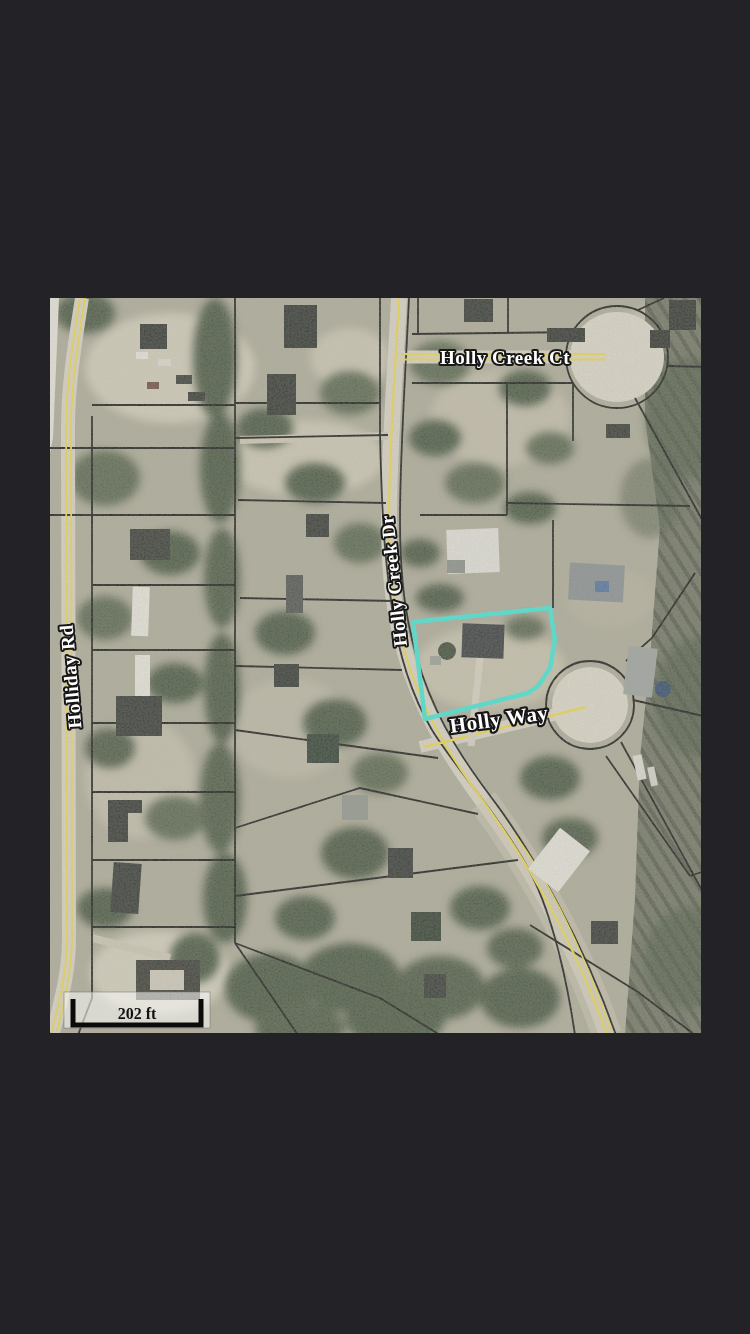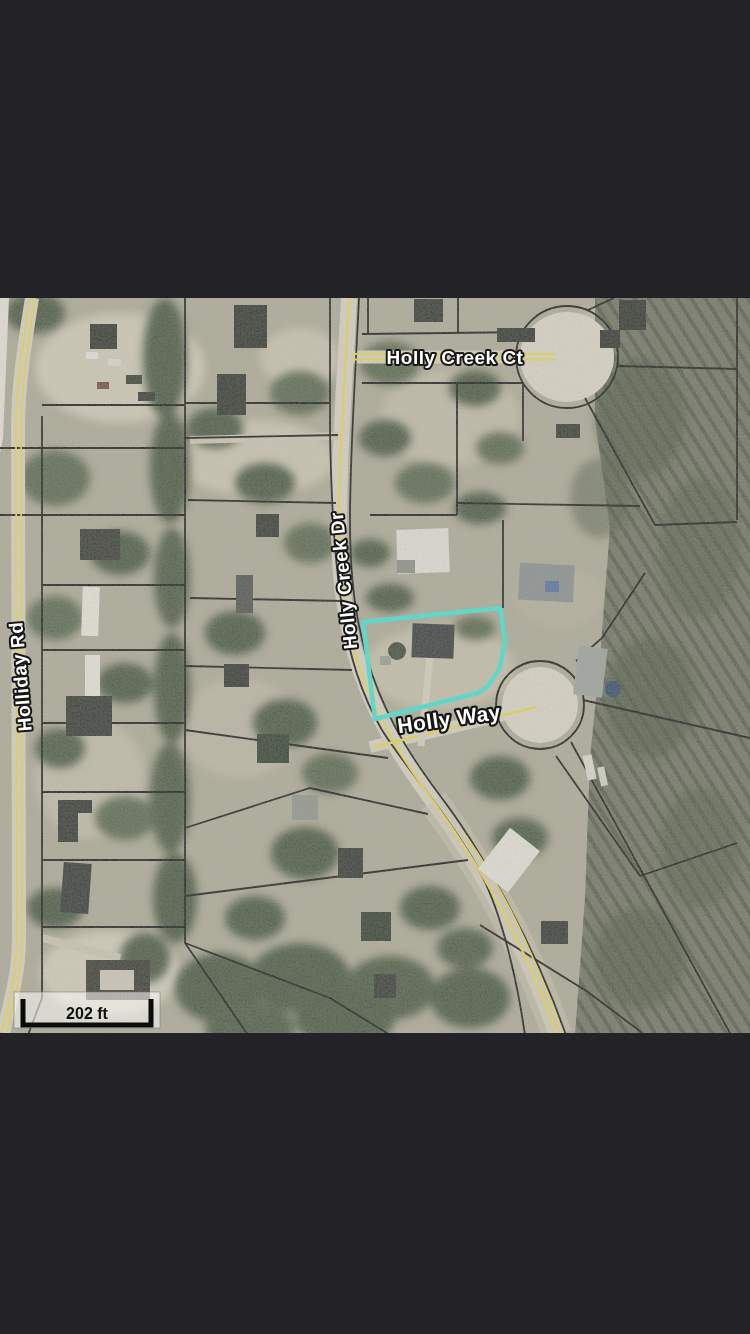--- a/index.html
+++ b/index.html
@@ -1,17 +1,17 @@
 <!DOCTYPE html>
 <html><head>
 <meta charset="utf-8">
 <style>
   html,body{margin:0;padding:0;background:#232327;}
-  .screen{position:relative;width:750px;height:1334px;margin:0 auto;background:#232327;overflow:hidden;
-          font-family:Liberation Sans, sans-serif;}
+  .screen{position:relative;width:651px;height:1334px;margin:0 auto;background:#232327;overflow:hidden;
+          font-family:Liberation Serif, serif;}
   .letterbox{position:absolute;left:0;width:750px;background:#232327;}
   .letterbox.top{top:0;height:298px;}
   .letterbox.bottom{top:1033px;height:301px;}
   svg.map{position:absolute;left:0;top:298px;width:750px;height:735px;display:block;background:#aeab98;}
   text.roadlabel{fill:#ffffff;stroke:#171717;paint-order:stroke;stroke-linejoin:round;
                  font-weight:bold;letter-spacing:.5px;}
   text.scaletext{fill:#101010;font-weight:bold;}
 </style>
 </head>
 <body>

